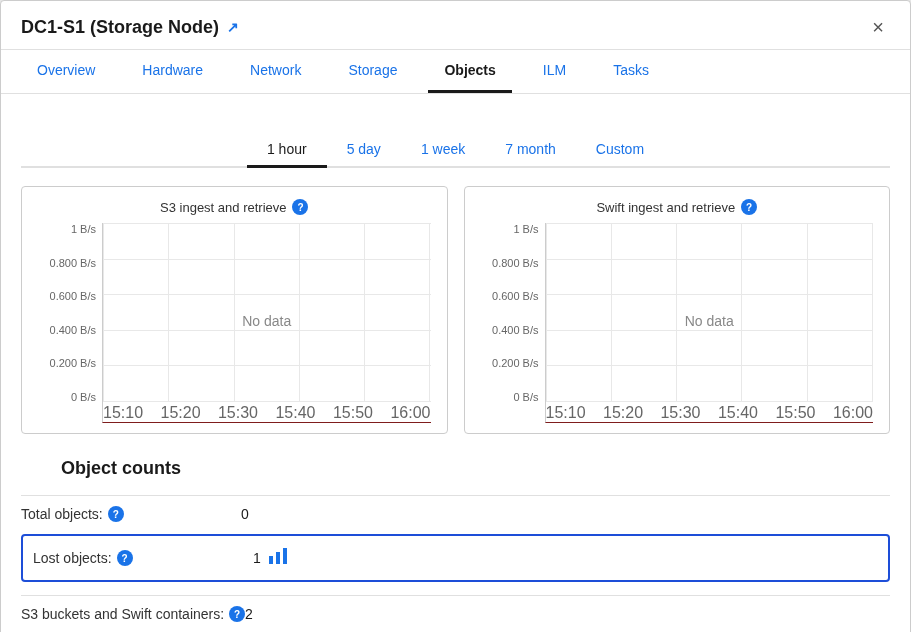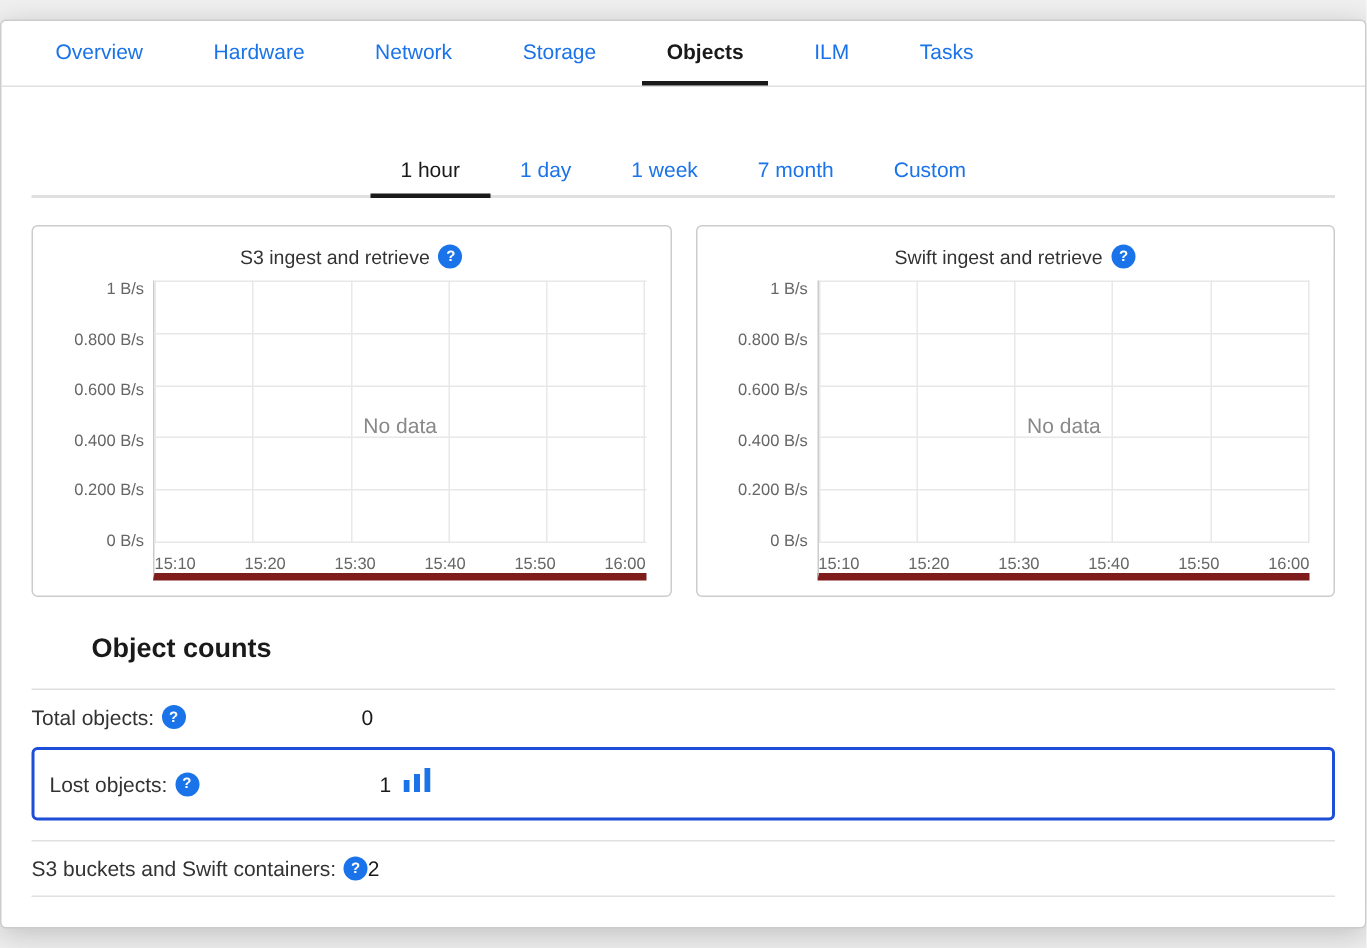--- a/index.html
+++ b/index.html
@@ -140,21 +140,21 @@
       padding-right: 6px;
       font-size: 11px;
       color: #666;
       min-width: 64px;
       padding-bottom: 20px;
     }
     .chart-inner {
       flex: 1;
       position: relative;
       border-left: 1px solid #ccc;
-      border-bottom: 5px solid #7f1d1d;
+      border-bottom: 1px solid #7f1d1d;
     }
     .chart-grid {
       position: absolute;
       top: 0; left: 0; right: 0; bottom: 20px;
       display: flex;
       flex-direction: column;
       justify-content: space-between;
     }
     .grid-line {
       border-top: 1px solid #e8e8e8;
@@ -178,21 +178,21 @@
       color: #888;
       font-size: 14px;
     }
     .x-axis {
       position: absolute;
       bottom: 0;
       left: 0;
       right: 0;
       display: flex;
       justify-content: space-between;
-      font-size: 11px;
+      font-size: 16px;
       color: #666;
       padding: 3px 0 0 0;
     }
     .section-title {
       font-size: 18px;
       font-weight: 600;
       color: #1a1a1a;
       margin-bottom: 16px;
       margin-left: 40px;
     }
@@ -229,36 +229,43 @@
       font-size: 16px;
       margin-left: 8px;
       cursor: pointer;
     }
   </style>
 </head>
 <body>
 
 <div class="modal">
 
+  <div class="modal-header">
+    <div class="modal-title">
+      <span>DC1-S1 (Storage Node)</span>
+      <span class="external-link-icon">↗</span>
+    </div>
+    <button class="close-btn">×</button>
+  </div>
 
   <div class="tabs-nav">
     <div class="tab-item">Overview</div>
     <div class="tab-item">Hardware</div>
     <div class="tab-item">Network</div>
     <div class="tab-item">Storage</div>
     <div class="tab-item active">Objects</div>
     <div class="tab-item">ILM</div>
     <div class="tab-item">Tasks</div>
   </div>
 
   <div class="modal-body">
 
     <div class="time-tabs">
       <div class="time-tab active">1 hour</div>
-      <div class="time-tab">1 day</div>
+      <div class="time-tab">5 day</div>
       <div class="time-tab">1 week</div>
       <div class="time-tab">7 month</div>
       <div class="time-tab">Custom</div>
     </div>
 
     <div class="charts-row">
 
       <div class="chart-box">
         <div class="chart-title">
           <span>S3 ingest and retrieve</span>

